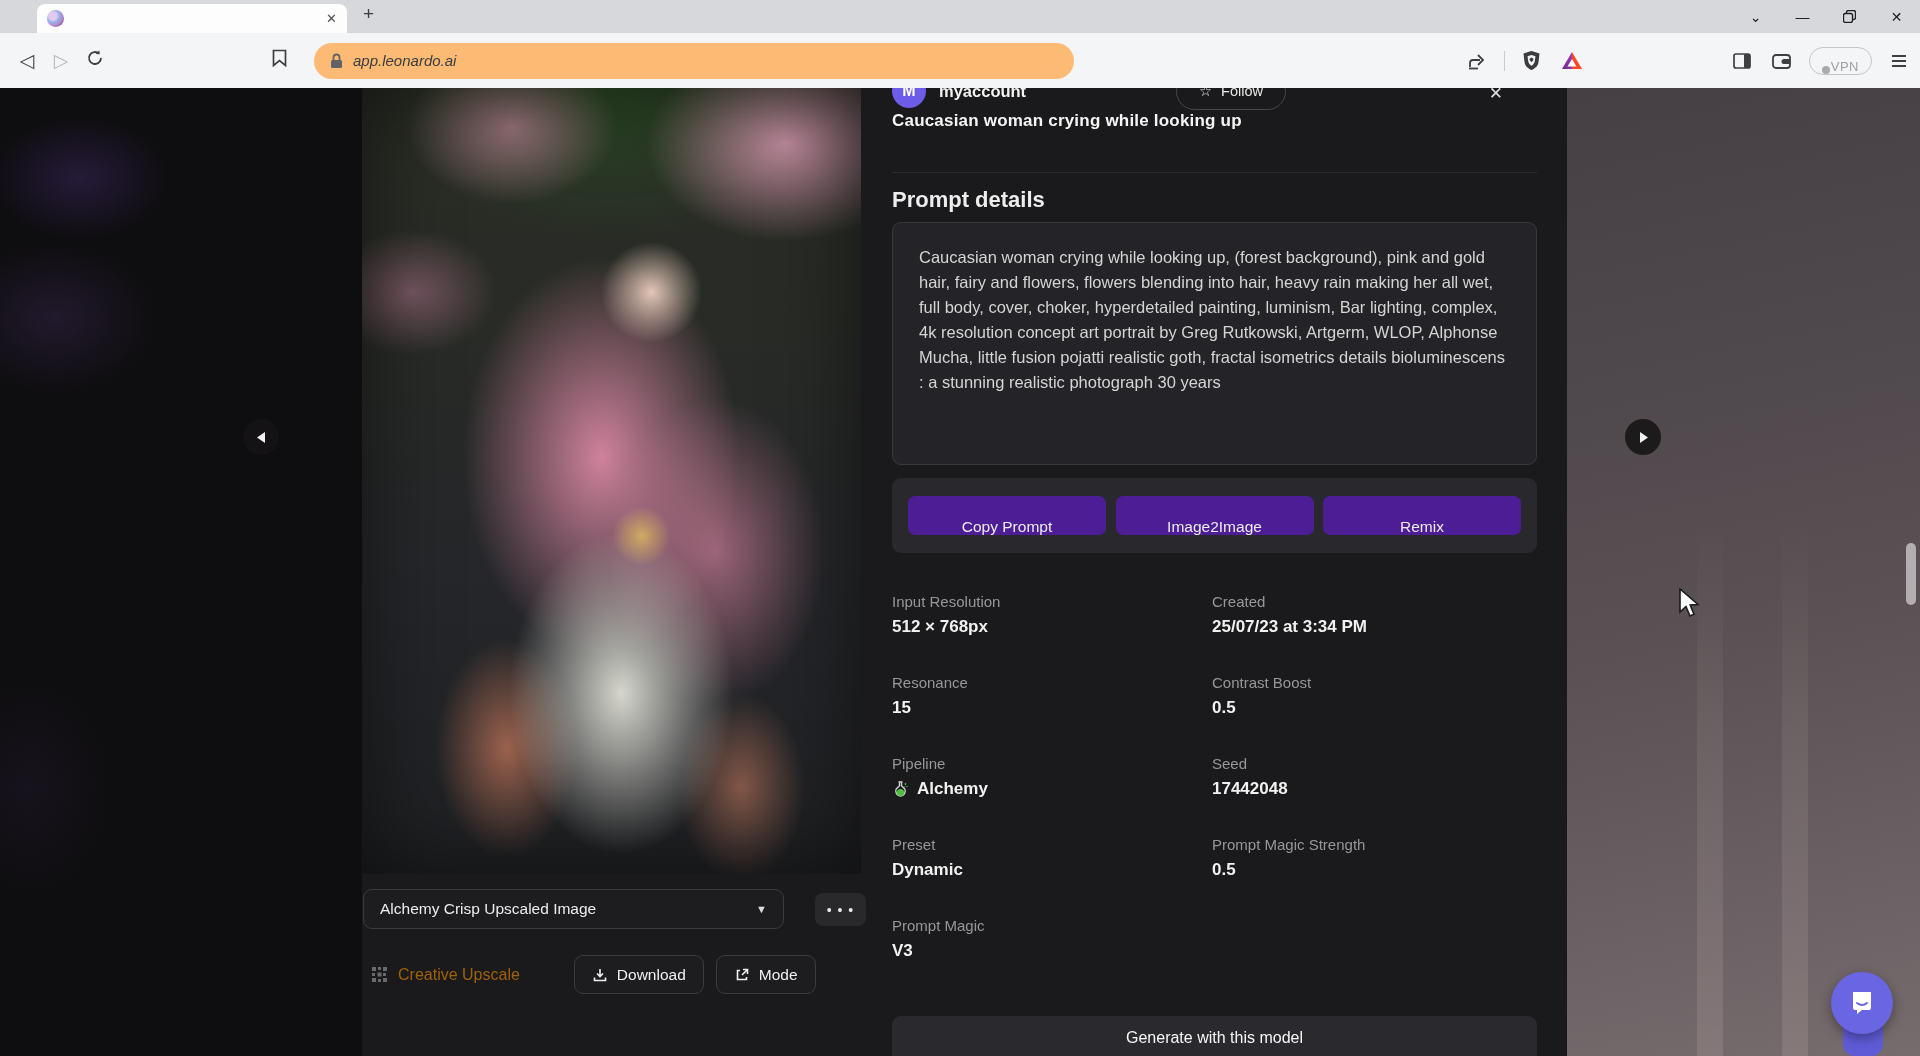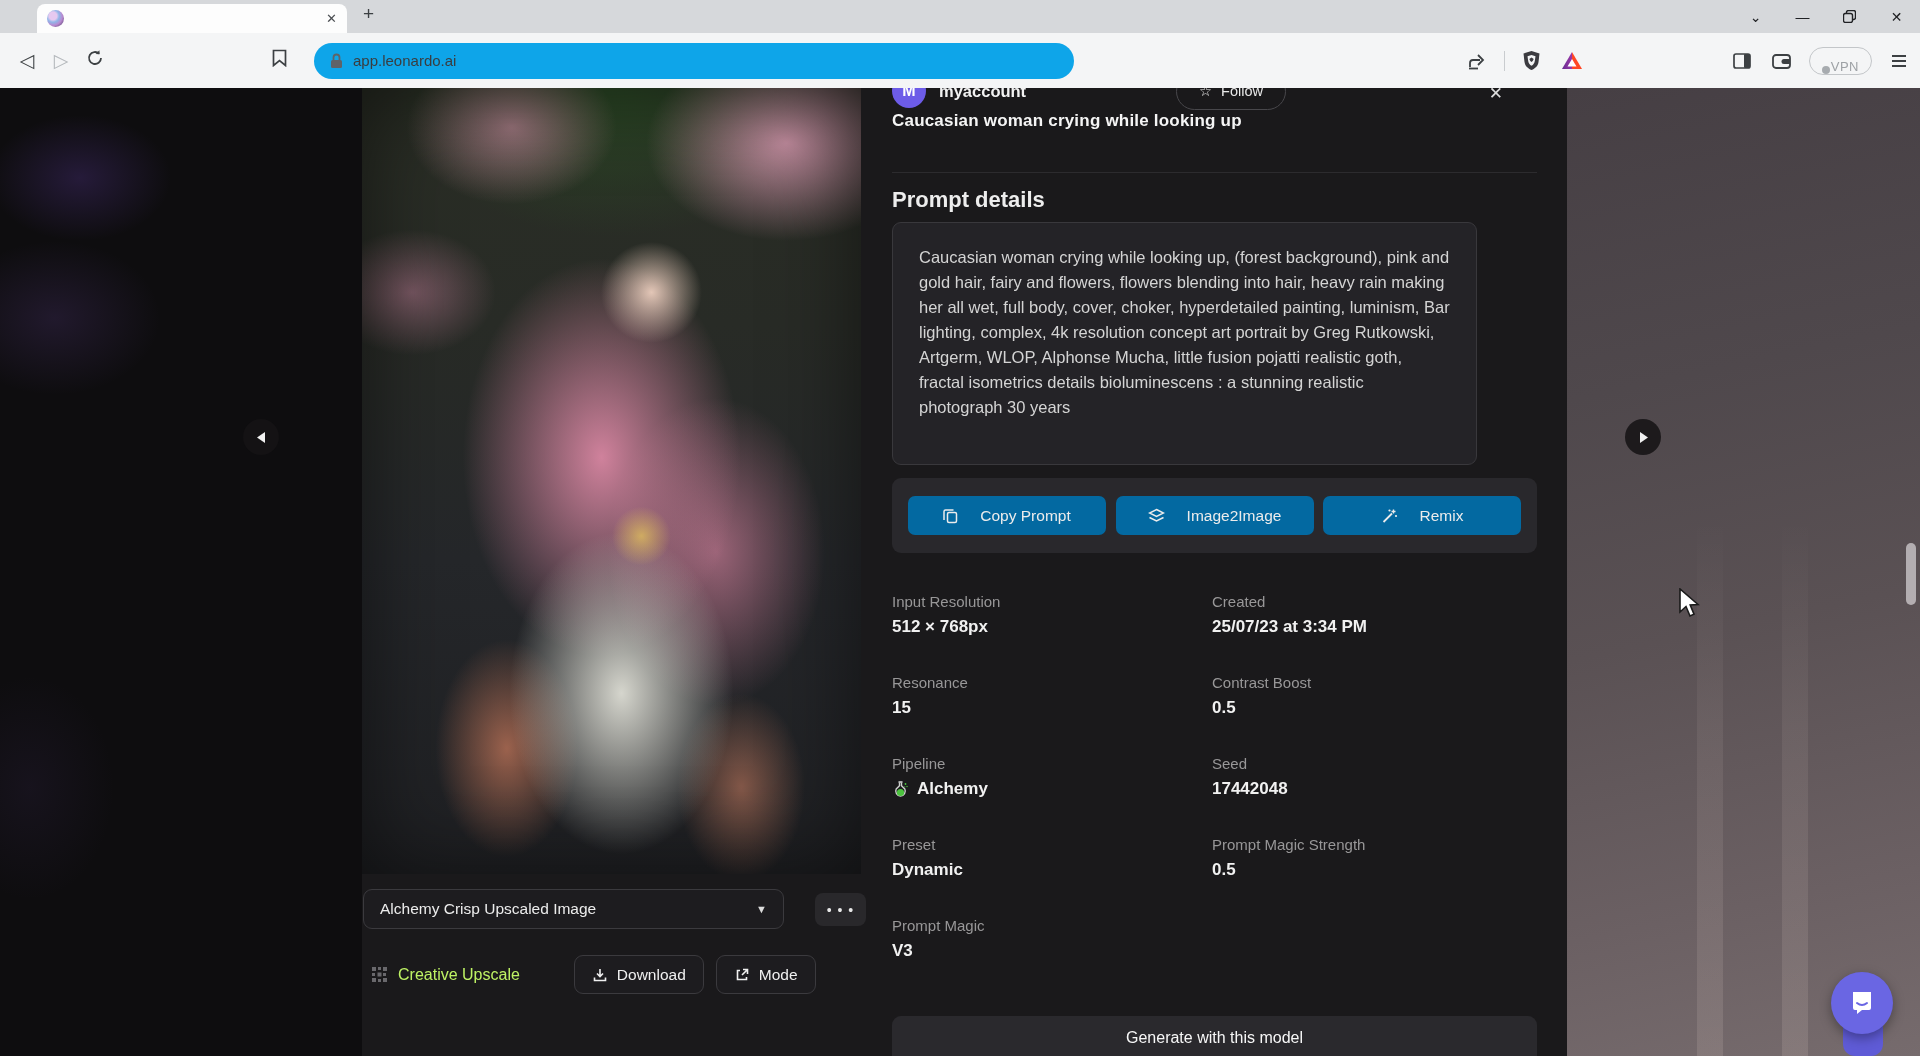--- a/index.html
+++ b/index.html
@@ -15,22 +15,22 @@
   .tab-title { font-size:13px; color:#232629; flex:1;margin-top:40px; }
   .tab-close { font-size:13px; color:#4a4d51; cursor:default; }
   .newtab-btn { position:absolute; left:363px; top:3px; font-size:19px; color:#3c4043; }
   .win-controls { position:absolute; right:0; top:0; height:33px; display:flex; align-items:center; }
   .win-btn { width:47px; height:33px; display:flex; align-items:center; justify-content:center;
     color:#202124; font-size:14px; }
   .toolbar { position:relative; width:1920px; height:55px; background:#f4f5f6;
     display:flex; align-items:center; }
   .nav-icn { font-size:19px; color:#3c4043; width:34px; text-align:center; }
   .nav-icn.disabled { color:#b4b8bc; }
-  .addr-pill { width:760px; height:36px; margin-left:18px; background:#0ea5e9; border-radius:18px;
-    display:flex; align-items:center; padding:0 16px; gap:10px; }
+  .addr-pill { width:760px; height:36px; margin-left:18px; background:#fdba74; border-radius:18px;
+    display:flex; align-items:center; padding:0 16px; gap:10px;font-style:italic; }
   .addr-url { font-size:15px; color:#3a3d40; }
   .tb-right { position:absolute; right:8px; display:flex; align-items:center; gap:14px; }
   .tb-ico { display:flex; align-items:center; justify-content:center; width:26px; height:26px; }
   .tb-sep { width:1px; height:20px; background:#c9cccf; }
   .vpn-pill { border:1.5px solid #c3c6c9; border-radius:14px; height:28px; padding:0 12px;
     display:flex; align-items:flex-end; gap:1px; }
   .vpn-dot { width:8px; height:8px; border-radius:50%; background:#a7abaf; }
   .vpn-text { font-size:13px; color:#9da1a5; letter-spacing:0.5px; }
 
   
@@ -66,46 +66,46 @@
   .variant-row { position:absolute; left:1px; top:801px; width:557px; display:flex; gap:31px; }
   .variant-select { width:421px; height:40px; border:1px solid #3b3a3e; border-radius:9px;
     background:#1d1c1f; display:flex; align-items:center; padding:0 16px; }
   .variant-label { font-size:15.5px; color:#ececec; flex:1; }
   .variant-caret { font-size:11px; color:#dcdcdc; }
   .more-btn { width:51px; height:33px; margin-top:4px; background:#29282b; border-radius:8px;
     display:flex; align-items:center; justify-content:center; color:#e8e8e8; font-size:14px;
     letter-spacing:1px; }
   .img-actions { position:absolute; left:1px; top:867px; width:499px; height:39px; display:flex;
     align-items:center; }
-  .cu-btn { display:flex; align-items:center; gap:10px; color:#bef264; font-size:16px; padding-left:8px; }
+  .cu-btn { display:flex; align-items:center; gap:10px; color:#a16207; font-size:16px; padding-left:8px; }
   .dl-btn, .sh-btn { height:39px; border:1px solid #3b3a3e; border-radius:9px; background:#1d1c1f;
     display:flex; align-items:center; gap:9px; color:#f0f0f0; font-size:15.5px; padding:0 17px; }
   .dl-btn { margin-left:54px; } .sh-btn { margin-left:12px; }
 
   
   .right-col { position:absolute; left:530px; top:0; width:645px; }
   .account-row { position:absolute; left:0; top:-16px; width:645px; height:38px; display:flex;
     align-items:center; }
   .avatar { width:34px; height:34px; border-radius:50%; background:#6d5ce8; color:#fff; font-size:16px;
     font-weight:bold; display:flex; align-items:center; justify-content:center; }
   .username { margin-left:13px; font-size:16.5px; font-weight:bold; color:#f2f2f2; }
   .follow-btn { margin-left:150px; height:37px; padding:0 22px; border:1px solid #48474b;
     border-radius:19px; display:flex; align-items:center; gap:9px; color:#e9e9e9; font-size:14.5px; }
   .modal-close { position:absolute; right:34px; top:-5px; color:#dcdcdc; font-size:17px; }
   .detail-title { position:absolute; left:0; top:23px; font-size:17px; font-weight:600;
     color:#f5f5f5; letter-spacing:0.2px; }
   .title-divider { position:absolute; left:0; top:84px; width:645px; height:1px; background:#2c2b2e; }
   .prompt-heading { position:absolute; left:0; top:99px; font-size:22px; font-weight:bold; color:#ededed; }
-  .prompt-box { position:absolute; left:0; top:134px; width:585px; height:243px; background:#242327;
+  .prompt-box { position:absolute; left:0; top:134px; width:645px; height:243px; background:#242327;
     border:1px solid #39383c; border-radius:9px; padding:22px 26px; }
   .prompt-text { font-size:16.5px; line-height:25px; color:#d4d4d4; }
   .prompt-actions { position:absolute; left:0; top:390px; width:645px; height:75px; background:#29282c;
     border-radius:9px; display:flex; align-items:center; justify-content:space-between; padding:0 16px; }
-  .pa-btn { width:198px; height:39px; background:#0369a1; border-radius:7px; display:flex;
-    align-items:center; justify-content:center; gap:22px; color:#ececec; font-size:15.5px; }
+  .pa-btn { width:198px; height:39px; background:#4c1d95; border-radius:7px; display:flex;
+    align-items:center; justify-content:center; gap:22px; color:#ececec; font-size:15.5px;flex-direction:column; }
   .meta-grid { position:absolute; left:0; top:505px; width:645px; display:grid;
     grid-template-columns:320px 325px; row-gap:37px; }
   .meta-label { font-size:15px; color:#989798; }
   .meta-value { margin-top:7px; font-size:17px; font-weight:600; color:#f1f1f1;
     display:flex; align-items:center; gap:8px; }
   .generate-btn { position:absolute; left:0; top:928px; width:645px; height:52px; background:#2a292d;
     border-radius:9px; display:flex; align-items:flex-start; justify-content:center;
     padding-top:13px; color:#f7f7f7; font-size:16px; }
 
   

